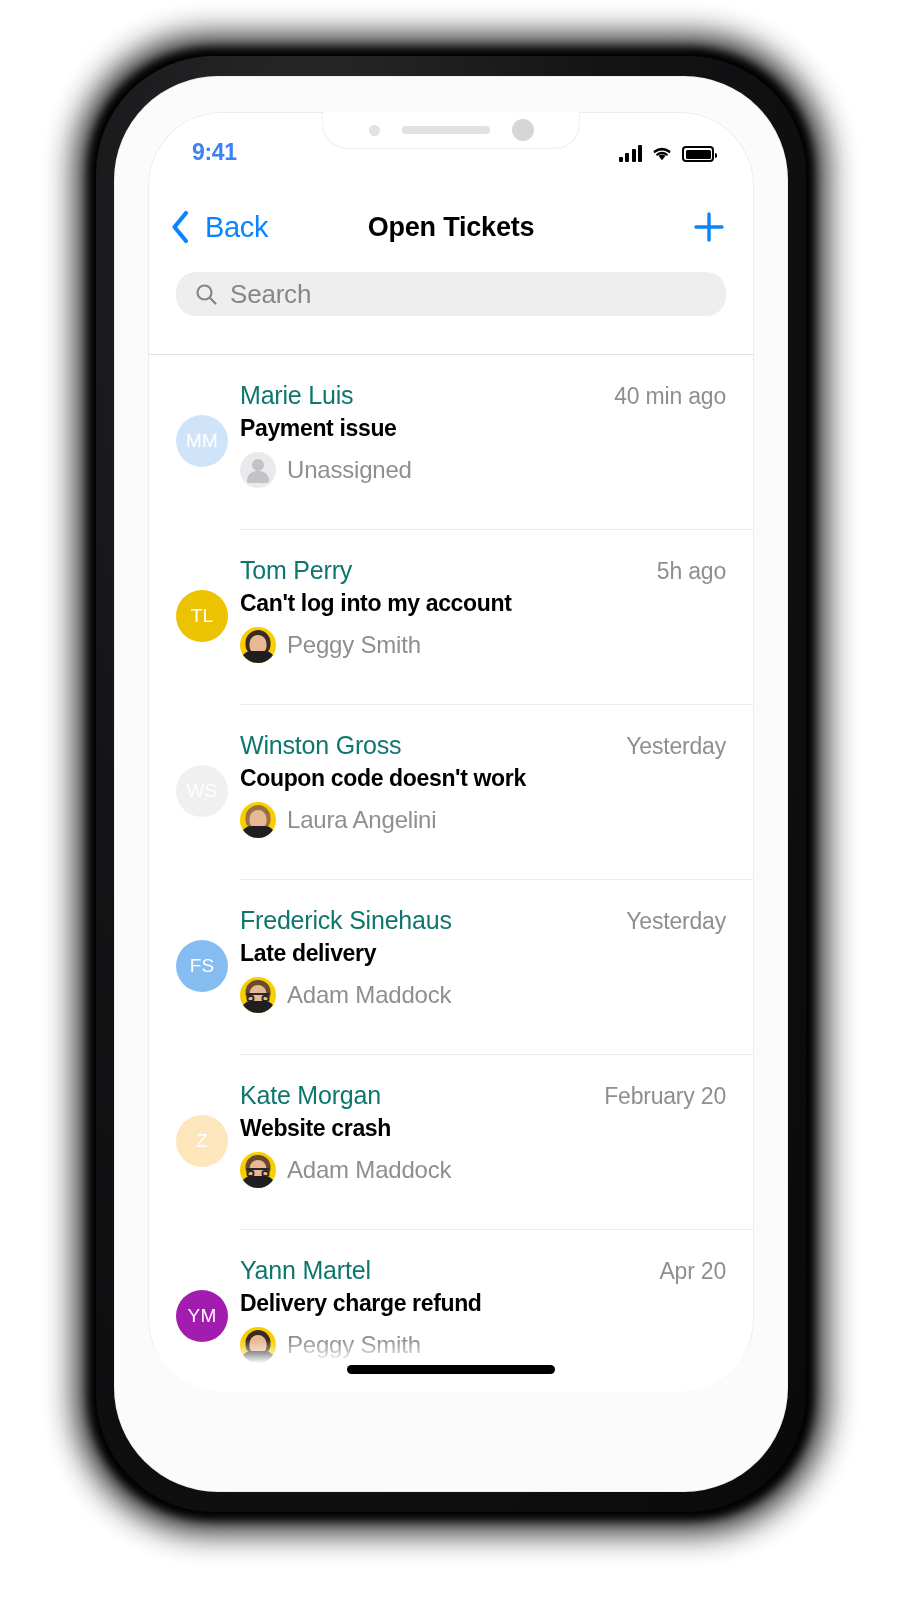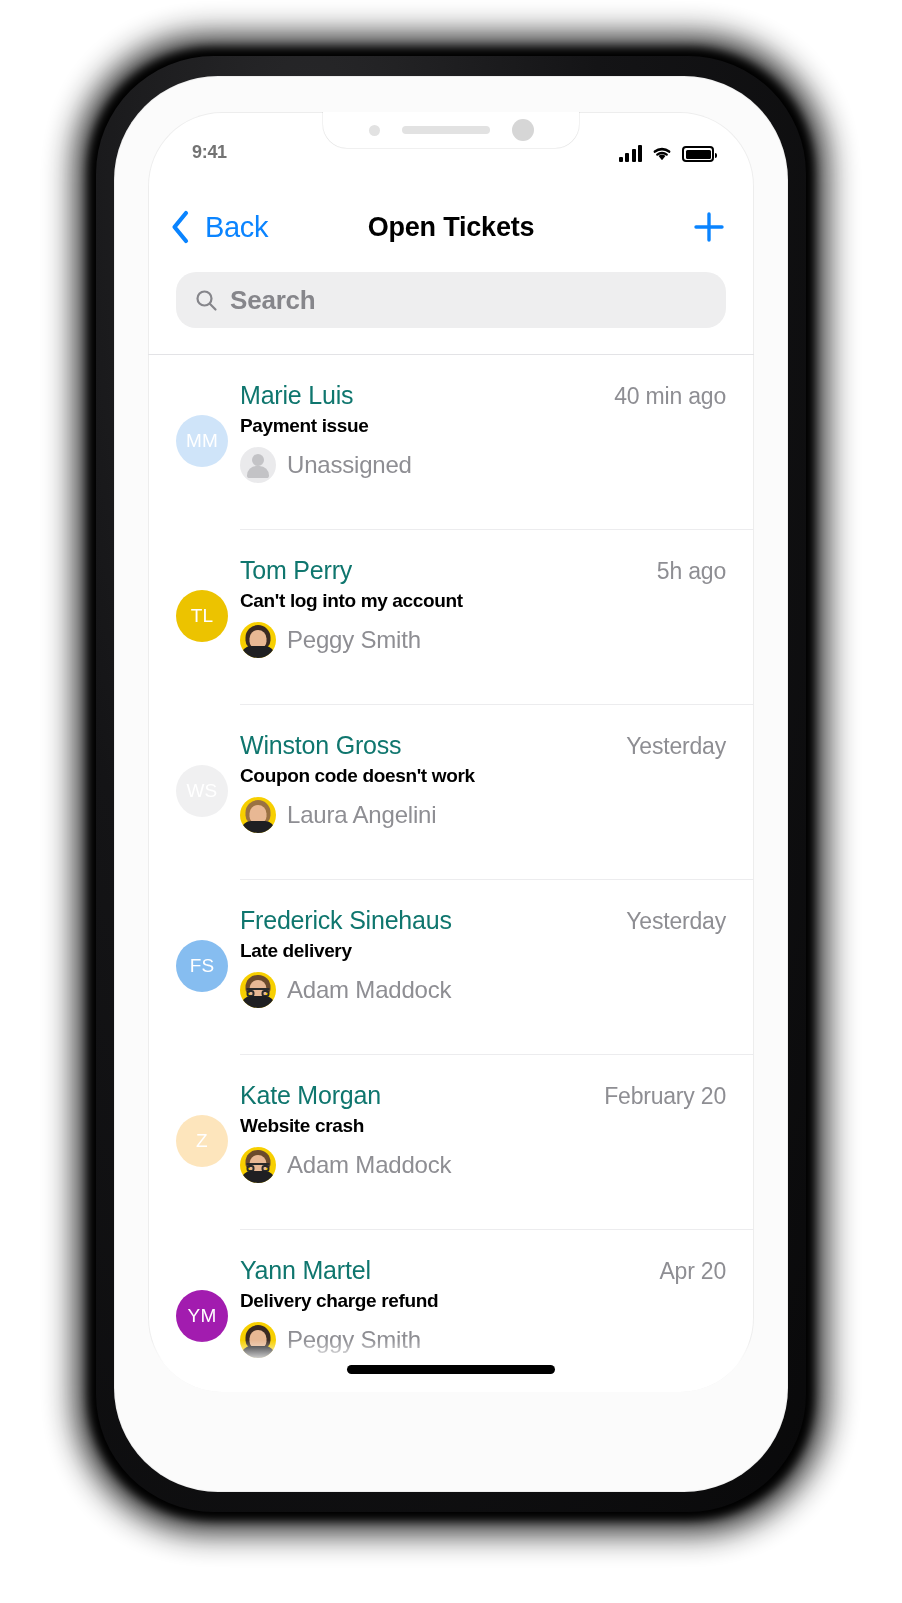--- a/index.html
+++ b/index.html
@@ -113,23 +113,23 @@
     top: 0; left: 0; right: 0;
     height: 72px;
     display: flex;
     align-items: center;
     justify-content: space-between;
     padding: 0 40px 0 44px;
     box-sizing: border-box;
     z-index: 5;
   }
   #status-time {
-    font-size: 18px;
+    font-size: 23px;
     font-weight: bold;
-    color: #737373;
+    color: #3b82f6;
     letter-spacing: -0.3px;
     margin-top: 8px;
   }
   #status-icons {
     display: flex;
     align-items: flex-end;
     gap: 8px;
     margin-top: 10px;
   }
   .signal-bars { display: flex; align-items: flex-end; gap: 2.5px; height: 17px; }
@@ -196,29 +196,28 @@
   }
 
   
   #search-wrap {
     position: absolute;
     top: 160px; left: 0; right: 0;
     padding: 0 28px;
     box-sizing: border-box;
   }
   #search-field {
-    height: 56px;
+    height: 44px;
     background: #eeeeef;
     border-radius: 20px;
     display: flex;
     align-items: center;
     padding: 0 18px;
     gap: 12px;
     cursor: text;
-    font-weight: bold;
   }
   #search-placeholder {
     font-size: 26px;
     color: #86868b;
     letter-spacing: -0.2px;
   }
   #header-divider {
     position: absolute;
     top: 242px; left: 0; right: 0;
     height: 1px;
@@ -276,21 +275,21 @@
     text-overflow: ellipsis;
   }
   .timestamp {
     font-size: 23px;
     color: #8e8e93;
     letter-spacing: -0.2px;
     white-space: nowrap;
     flex: 0 0 auto;
   }
   .subject {
-    font-size: 19px;
+    font-size: 23px;
     font-weight: bold;
     color: #000;
     letter-spacing: -0.35px;
     margin-top: 5px;
     white-space: nowrap;
     overflow: hidden;
     text-overflow: ellipsis;
   }
   .assignee-row {
     display: flex;

